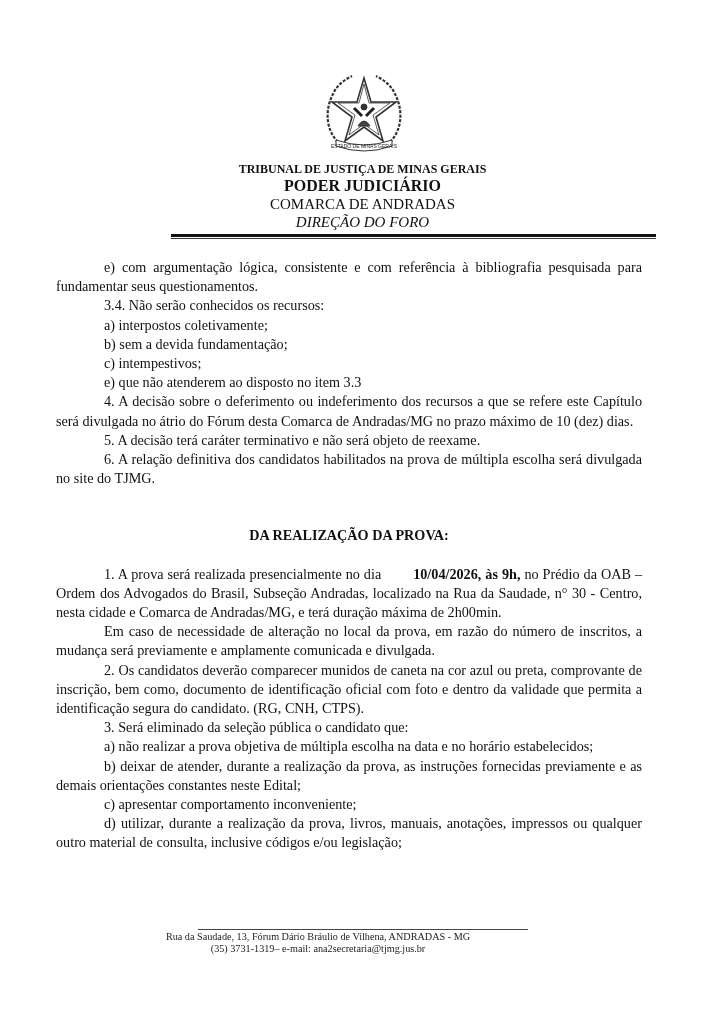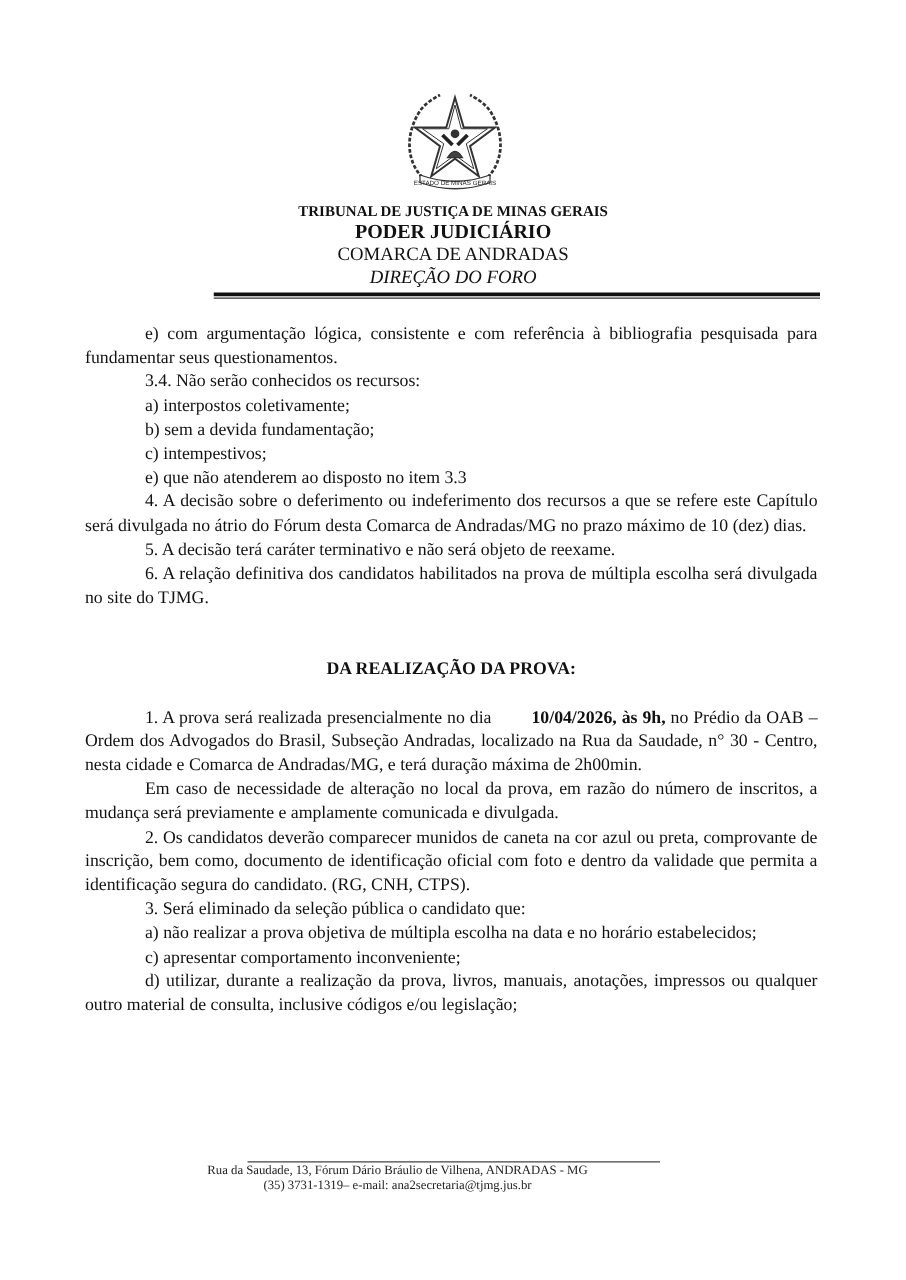--- a/index.html
+++ b/index.html
@@ -6,21 +6,21 @@
   body { width: 725px; height: 1024px; position: relative; overflow: hidden;
          font-family: "Liberation Serif", "DejaVu Serif", serif; color: #111; }
   .crest { position: absolute; left: 318px; top: 70px; width: 92px; height: 88px; }
   .hdr { position: absolute; left: 0; width: 725px; text-align: center; line-height: 18px; }
   .hdr.t1 { top: 160px; font-weight: bold; font-size: 12px; }
   .hdr.t2 { top: 177px; font-weight: bold; font-size: 16px; }
   .hdr.t3 { top: 195px; font-size: 15px; }
   .hdr.t4 { top: 213px; font-size: 15px; font-style: italic; }
   .rule-thick { position: absolute; left: 171px; width: 485px; top: 234px; height: 3px; background: #111; }
   .rule-thin { position: absolute; left: 171px; width: 485px; top: 238px; height: 1px; background: #333; }
-  .body { position: absolute; left: 68px; width: 586px; top: 258px; font-size: 14.2px; line-height: 19.2px; }
+  .body { position: absolute; left: 56px; width: 586px; top: 258px; font-size: 14.2px; line-height: 19.2px; }
   .p { margin: 0; text-align: justify; }
   .ind { text-indent: 48px; }
   .gap1 { height: 38px; }
   .gap2 { height: 19px; }
   .section-title { text-align: center; font-weight: bold; margin: 0; }
   .footer-rule { position: absolute; left: 198px; width: 330px; top: 929px; height: 1px; background: #444; }
   .footer { position: absolute; left: 0; width: 636px; text-align: center; font-size: 10.2px; line-height: 12px; color: #222; }
   .footer.f1 { top: 931px; }
   .footer.f2 { top: 943px; }
   b { font-weight: bold; margin-left: 28px; }
@@ -66,19 +66,20 @@
 
   <div class="gap1"></div>
   <p class="section-title">DA REALIZAÇÃO DA PROVA:</p>
   <div class="gap2"></div>
 
   <p class="p ind"><span>1. A prova será realizada presencialmente no dia </span><b>10/04/2026, às 9h,</b><span> no Prédio da OAB – Ordem dos Advogados do Brasil, Subseção Andradas, localizado na Rua da Saudade, n° 30  - Centro, nesta cidade e Comarca de Andradas/MG, e terá duração máxima de 2h00min.</span></p>
   <p class="p ind">Em caso de necessidade de alteração no local da prova, em razão do número de inscritos, a mudança será previamente e amplamente comunicada e divulgada.</p>
   <p class="p ind">2. Os candidatos deverão comparecer munidos de caneta na cor azul ou preta, comprovante de inscrição, bem como, documento de identificação oficial com foto e dentro da validade que permita a identificação segura do candidato. (RG, CNH, CTPS).</p>
   <p class="p ind">3. Será eliminado da seleção pública o candidato que:</p>
   <p class="p ind">a) não realizar a prova objetiva de múltipla escolha na data e no horário estabelecidos;</p>
+  <p class="p ind">b) deixar de atender, durante a realização da prova, as instruções fornecidas previamente e as demais orientações constantes neste Edital;</p>
   <p class="p ind">c) apresentar comportamento inconveniente;</p>
   <p class="p ind">d) utilizar, durante a realização da prova, livros, manuais, anotações, impressos ou qualquer outro material de consulta, inclusive códigos e/ou legislação;</p>
 </div>
 
 <div class="footer-rule"></div>
 <div class="footer f1">Rua da Saudade, 13, Fórum Dário Bráulio de Vilhena, ANDRADAS - MG</div>
 <div class="footer f2">(35) 3731-1319– e-mail: ana2secretaria@tjmg.jus.br</div>
 
 </body></html>

